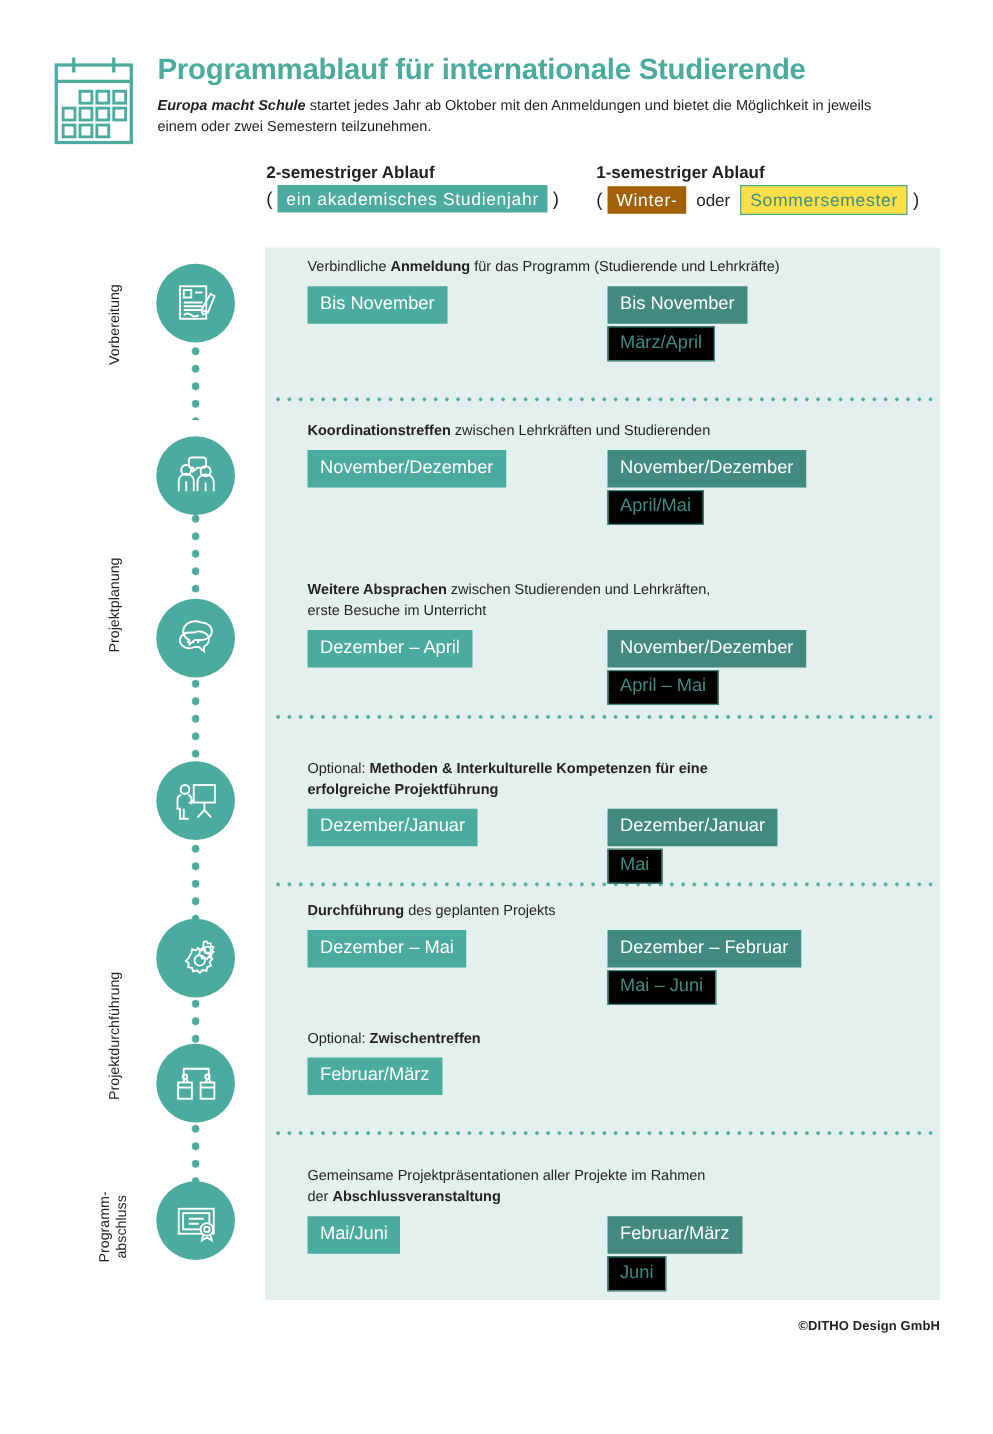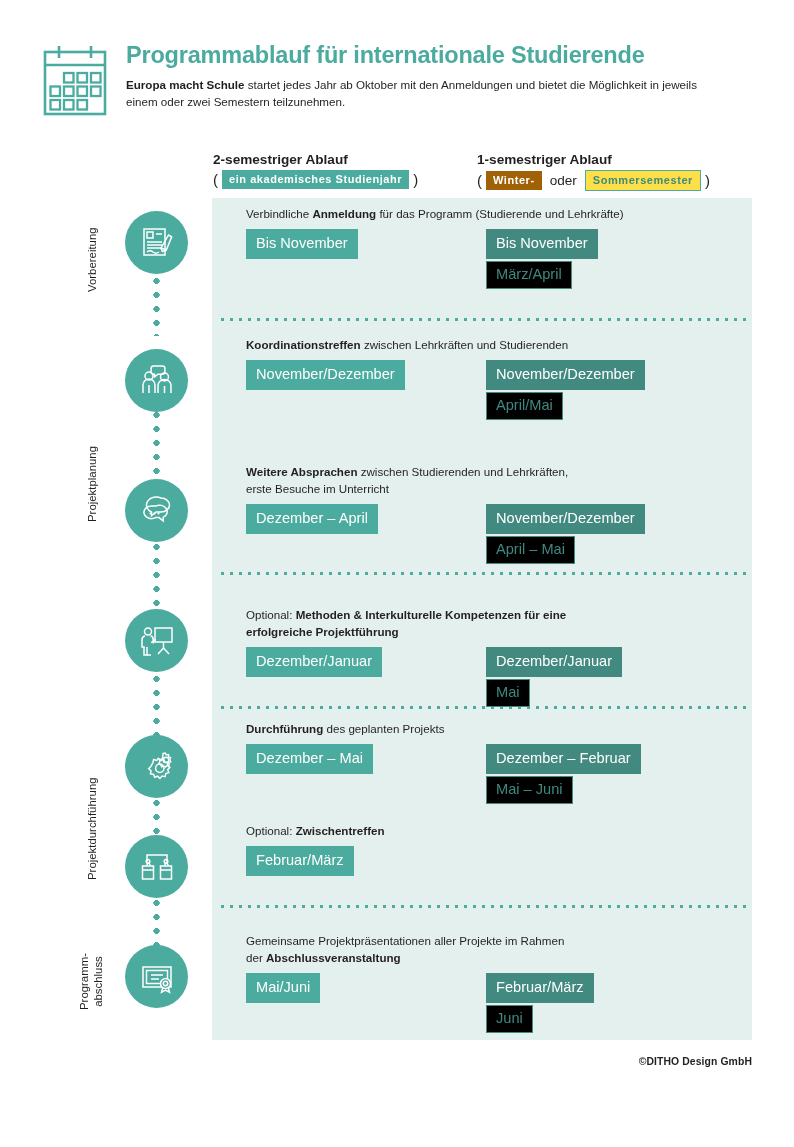--- a/index.html
+++ b/index.html
@@ -33,39 +33,39 @@
     font-weight: 700;
     white-space: nowrap;
   }
   #subtitle {
     margin-top: 9px;
     font-size: 11.6px;
     line-height: 1.43;
     color: #231f20;
     max-width: 600px;
   }
-  #subtitle .b { font-weight: bold; }
-
-  
-  #col-headers { position: absolute; top: 152px; left: 0; width: 794px; height: 46px; }
+  #subtitle .b { font-weight: bold; font-style: italic; }
+
+  
+  #col-headers { position: absolute; top: 130px; left: 0; width: 794px; height: 46px; }
   .col-head { position: absolute; }
   #col-head-2sem { left: 213px; }
   #col-head-1sem { left: 477px; }
   .col-head-title { font-size: 13.6px; font-weight: bold; color: #231f20; white-space: nowrap; }
   .col-head-sub {
     margin-top: 3px;
     display: flex; align-items: center;
     font-size: 13.6px; font-weight: bold; color: #231f20;
     white-space: nowrap;
   }
   .paren { font-size: 15px; font-weight: 400; }
   .pill {
     display: inline-block;
-    font-size: 11px;
-    font-weight: bold;
+    font-size: 14px;
+    font-weight: normal;
     letter-spacing: 0.55px;
     padding: 3px 7px 3px 7px;
     margin: 0 4px;
     line-height: 1.15;
   }
   .pill-fill { background: #4bab9e; color: #ffffff; }
   .pill-fill-dark { background: #a16207; color: #ffffff; }
   .pill-outline { background: #fde047; color: #3f8a80; border: 1.4px solid #4bab9e; text-align: center; }
   .oder { font-weight: 400; font-size: 13.6px; margin: 0 4px; }
 

